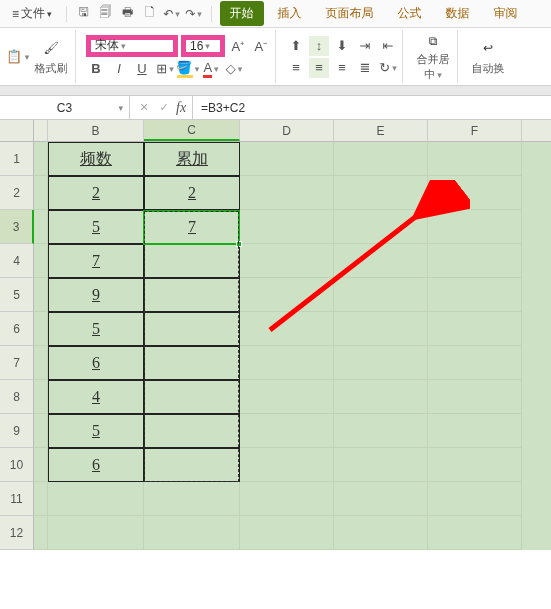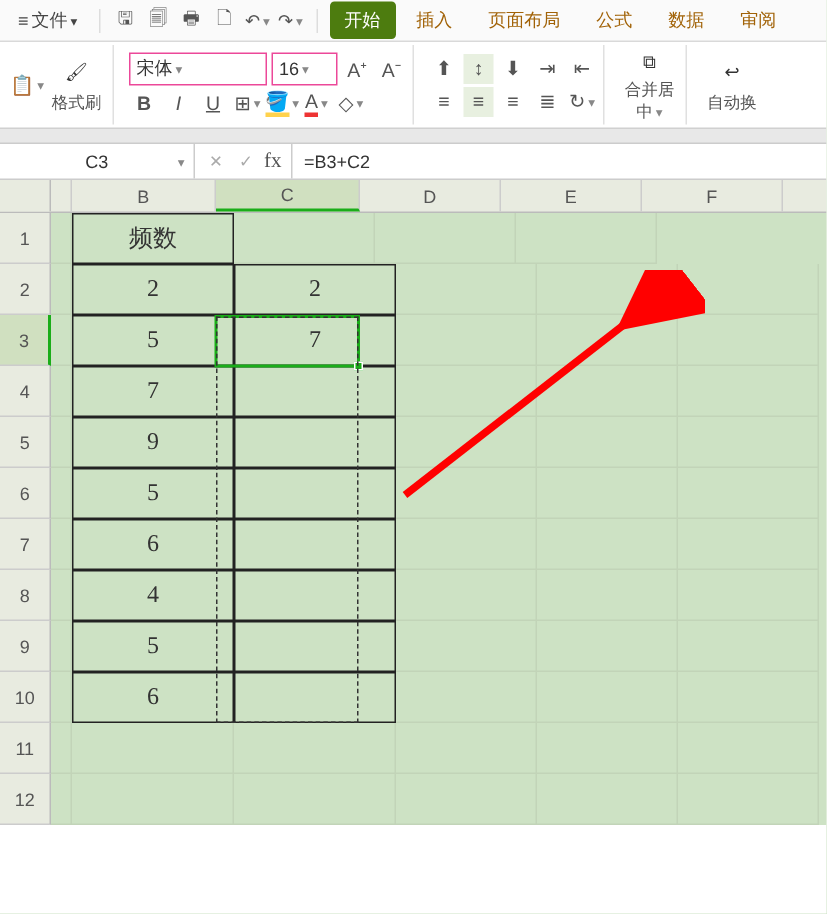--- a/index.html
+++ b/index.html
@@ -14,34 +14,34 @@
   .menubar .tab.active { background: #4d7c0f; color: #fff; border-radius: 3px; }
 
   
   .ribbon { height: 58px; display: flex; align-items: center; background: #fff; border-bottom: 1px solid #d0d0d0; padding: 2px 4px; gap: 6px; }
   .rgroup { display: flex; flex-direction: column; justify-content: center; gap: 2px; padding: 0 4px; height: 100%; }
   .rgroup.bordered { border-right: 1px solid #e0e0e0; }
   .rrow { display: flex; align-items: center; gap: 3px; }
   .rbtn { width: 20px; height: 20px; display: flex; align-items: center; justify-content: center; color: #555; font-size: 13px; }
   .rbtn.small { width: 16px; height: 16px; font-size: 11px; }
   .rlabel { font-size: 11px; color: #555; text-align: center; }
-  .combo { height: 22px; border: 1px solid #ec4899; display: flex; align-items: center; padding: 0 4px; font-size: 12px; background: #fff; }
+  .combo { height: 22px; border: 5px solid #ec4899; display: flex; align-items: center; padding: 0 4px; font-size: 12px; background: #fff; }
   .combo.font { width: 92px; }
   .combo.size { width: 44px; }
   .dropdown-arrow::after { content: "▾"; font-size: 9px; margin-left: 2px; color: #888; }
 
   .big-btn { display: flex; flex-direction: column; align-items: center; justify-content: center; width: 40px; height: 50px; gap: 2px; }
   .big-btn .ico { width: 22px; height: 22px; display: flex; align-items: center; justify-content: center; }
 
   
   .fxbar { height: 24px; display: flex; align-items: stretch; border-bottom: 1px solid #ccc; background: #fff; }
   .namebox { width: 130px; border-right: 1px solid #ccc; display: flex; align-items: center; justify-content: center; font-size: 12px; position: relative; }
   .namebox::after { content: "▾"; position: absolute; right: 6px; font-size: 9px; color: #888; }
   .fx-icons { display: flex; align-items: center; gap: 4px; padding: 0 6px; border-right: 1px solid #ccc; }
-  .fx-icons .fx { font-family: serif; font-size: 14px; color: #555; }
+  .fx-icons .fx { font-style: italic; font-family: serif; font-size: 14px; color: #555; }
   .formula-input { flex: 1; padding: 0 8px; display: flex; align-items: center; font-size: 12px; }
 
   
   .strip { height: 10px; background: #e8e8e8; border-bottom: 1px solid #ccc; }
 
   
   .grid { position: relative; }
   .colheads { display: flex; height: 22px; background: #e8ebe0; border-bottom: 1px solid #bbb; }
   .corner { width: 34px; border-right: 1px solid #bbb; background: #e8ebe0; }
   .colhead { border-right: 1px solid #ccc; display: flex; align-items: center; justify-content: center; color: #555; font-size: 12px; }
@@ -50,21 +50,21 @@
   .colB { width: 96px; }
   .colC { width: 96px; }
   .colD, .colE, .colF { width: 94px; }
 
   .gridbody { background: #cde2c4; position: relative; }
   .row { display: flex; height: 34px; }
   .rowhead { width: 34px; border-right: 1px solid #bbb; border-bottom: 1px solid #ccc; background: #e8ebe0; display: flex; align-items: center; justify-content: center; color: #555; font-size: 12px; }
   .rowhead.sel { background: #d0e0c0; border-right: 2px solid #1aad19; }
   .cell { border-right: 1px solid #c2d4b8; border-bottom: 1px solid #c2d4b8; display: flex; align-items: center; justify-content: center; font-size: 16px; background: #cde2c4; }
   .cell.colA { width: 14px; }
-  .cell.colB, .cell.colC { width: 108px; }
+  .cell.colB, .cell.colC { width: 96px; text-decoration: underline; }
   .cell.colD, .cell.colE, .cell.colF { width: 94px; }
 
   .tablecell { background: #cde2c4; border: 1px solid #222; font-family: "SimSun", serif; }
   .tablecell.header { font-size: 16px; }
 
   
   .sel-overlay { position: absolute; border: 2px solid #1aad19; pointer-events: none; }
   .sel-overlay .handle { position: absolute; right: -4px; bottom: -4px; width: 6px; height: 6px; background: #1aad19; border: 1px solid #fff; }
 
   
@@ -207,20 +207,21 @@
         <span>F</span>
       </div>
   </div>
 
   <div class="gridbody" id="gridbody">
 
   <div class="row">
         <div class="rowhead">1</div>
         <div class="cell colA"></div>
         <div class="cell colB tablecell header">频数</div>
+        <div class="cell colC tablecell header">累加</div>
         <div class="cell colD"></div>
         <div class="cell colE"></div>
         <div class="cell colF"></div>
       </div>
       <div class="row">
         <div class="rowhead">2</div>
         <div class="cell colA"></div>
         <div class="cell colB tablecell">2</div>
         <div class="cell colC tablecell">2</div>
         <div class="cell colD"></div>

